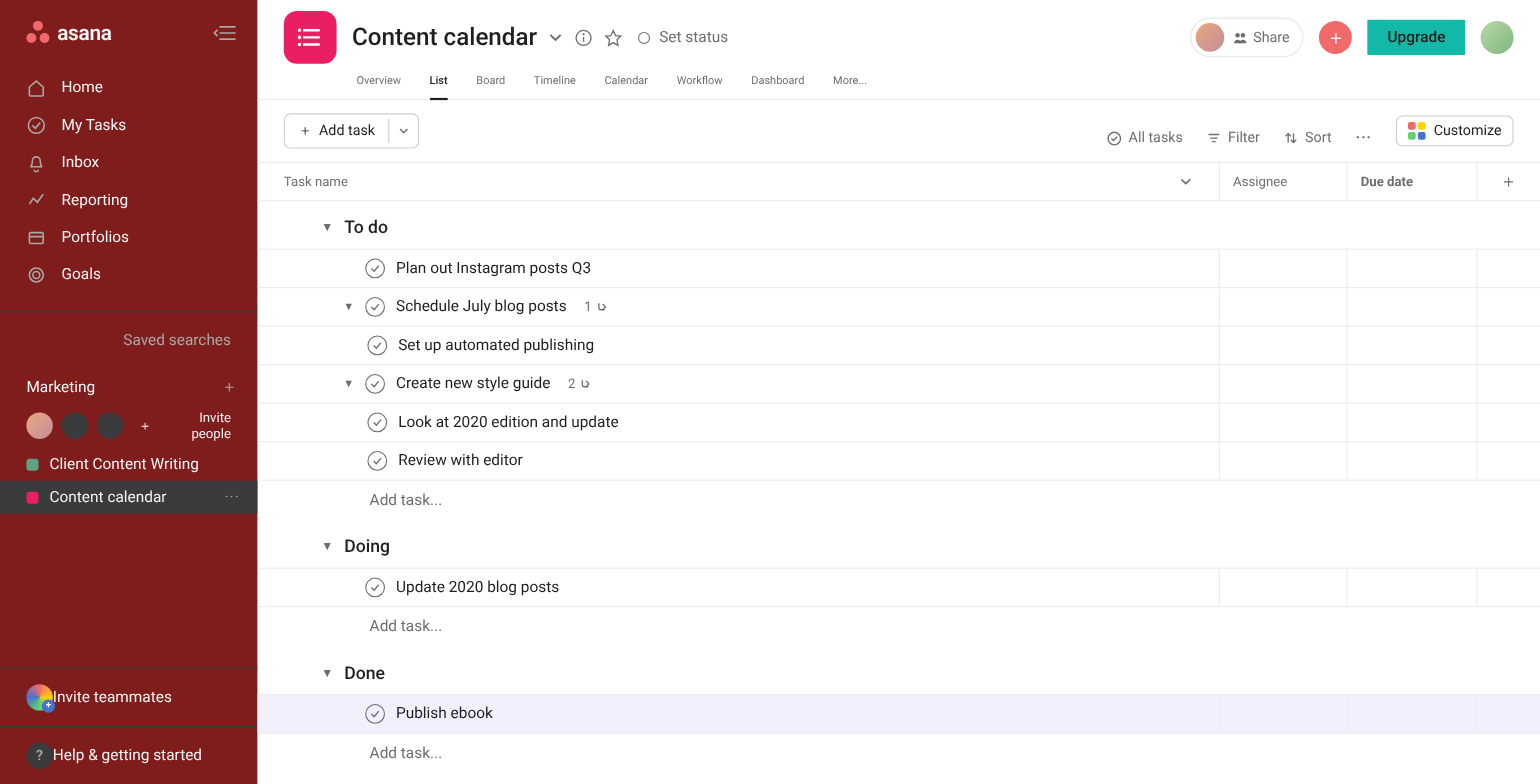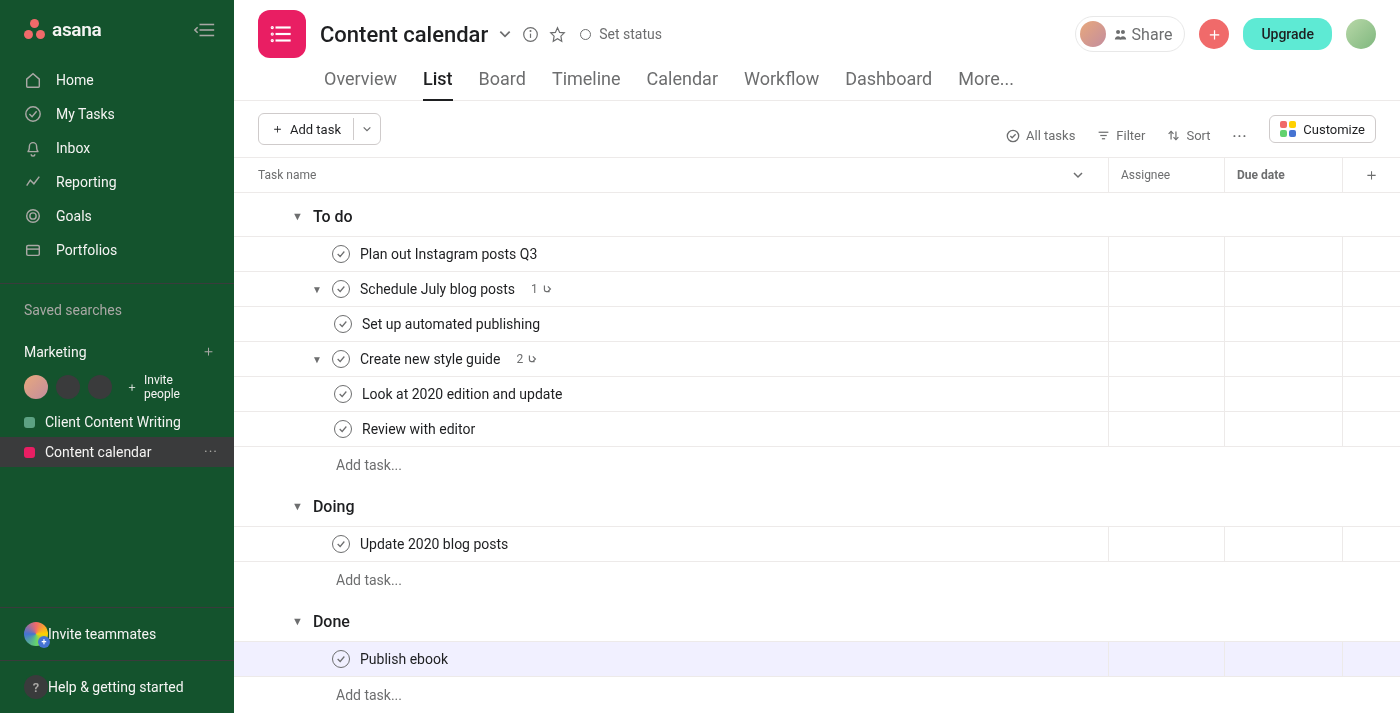--- a/index.html
+++ b/index.html
@@ -1,17 +1,17 @@
 <!DOCTYPE html>
 <html><head>
 <meta charset="utf-8">
 <style>
 * { box-sizing: border-box; margin: 0; padding: 0; }
 body { font-family: -apple-system, BlinkMacSystemFont, "Segoe UI", Roboto, sans-serif; font-size: 14px; color: #1e1f21; background: #fff; width: 1400px; height: 713px; overflow: hidden; display: flex; }
-.sidebar { width: 234px; background: #14532d; color: #f5f4f3; display: flex; flex-direction: column; flex-shrink: 0; }
+.sidebar { width: 234px; background: #7f1d1d; color: #f5f4f3; display: flex; flex-direction: column; flex-shrink: 0; text-align: right; }
 .sb-top { display: flex; align-items: center; justify-content: space-between; padding: 18px 18px 10px 24px; }
 .logo { display: flex; align-items: center; gap: 6px; }
 .logo-dots { position: relative; width: 22px; height: 22px; }
 .logo-dots span { position: absolute; width: 9px; height: 9px; background: #f06a6a; border-radius: 50%; }
 .logo-dots span:nth-child(1){ left:6px; top:0; }
 .logo-dots span:nth-child(2){ left:0; top:11px; }
 .logo-dots span:nth-child(3){ left:12px; top:11px; }
 .logo-text { font-weight: 600; font-size: 19px; letter-spacing: -0.3px; }
 .collapse-btn { color: #a9a8a5; cursor: pointer; }
 .nav { padding: 12px 0 16px; }
@@ -41,28 +41,28 @@
 .header { display:flex; align-items:center; padding:10px 24px 0 24px; gap:14px; }
 .proj-icon { width:48px; height:48px; background:#e91e63; border-radius:12px; display:flex; align-items:center; justify-content:center; }
 .proj-icon svg { color:#fff; }
 .title-row { display:flex; align-items:center; gap:10px; }
 .title { font-size:22px; font-weight:500; }
 .hi-ic { color:#6d6e6f; cursor:pointer; display:flex; align-items:center; }
 .status-pill { display:flex; align-items:center; gap:8px; color:#6d6e6f; cursor:pointer; margin-left:4px; }
 .status-pill .dot { width:11px; height:11px; border:1.5px solid #6d6e6f; border-radius:50%; }
 .header-right { margin-left:auto; display:flex; align-items:center; gap:14px; }
 .share-grp { display:flex; align-items:center; gap:8px; border:1px solid #e8e8e8; border-radius:18px; padding:4px 12px 4px 4px; cursor:pointer;}
-.share-lbl { display:flex; align-items:center; gap:5px; font-size:16px; color:#6d6e6f; }
+.share-lbl { display:flex; align-items:center; gap:5px; font-size:13px; color:#6d6e6f; }
 .search { display:flex; align-items:center; gap:8px; border:1px solid #cfcbcb; border-radius:18px; padding:7px 14px; width:140px; color:#6d6e6f; cursor:text;}
 .omni { width:30px; height:30px; border-radius:50%; background:#f06a6a; color:#fff; display:flex; align-items:center; justify-content:center; font-size:18px; cursor:pointer; }
-.upgrade { background:#5eead4; color:#1e1f21; border-radius:14px; padding:8px 18px; font-weight:500; cursor:pointer; }
+.upgrade { background:#14b8a6; color:#1e1f21; border-radius:1px; padding:8px 18px; font-weight:500; cursor:pointer; }
 .me-avatar { width:30px; height:30px; border-radius:50%; background:linear-gradient(135deg,#b8d8a8,#7fb77e); cursor:pointer; }
 
 .tabs { display:flex; gap:26px; padding:6px 24px 0 90px; border-bottom:1px solid #edeae9; }
-.tab { padding:4px 0 10px; color:#6d6e6f; cursor:pointer; font-size:18px; }
+.tab { padding:4px 0 10px; color:#6d6e6f; cursor:pointer; font-size:10px; }
 .tab.active { color:#1e1f21; font-weight:500; border-bottom:2px solid #1e1f21; margin-bottom:-1px; }
 
 .toolbar { display:flex; align-items:center; padding:12px 24px; gap:8px; border-bottom:1px solid #edeae9; }
 .add-task-btn { display:flex; align-items:center; border:1px solid #cfcbcb; border-radius:6px; overflow:hidden; }
 .add-task-btn .lbl { display:flex; align-items:center; gap:6px; padding:6px 12px; cursor:pointer; font-size:13px; }
 .add-task-btn .caret { border-left:1px solid #cfcbcb; padding:6px 8px; cursor:pointer; color:#6d6e6f; }
 .tb-right { margin-left:auto; display:flex; align-items:flex-end; gap:22px; color:#6d6e6f; font-size:13px; }
 .tb-item { display:flex; align-items:center; gap:6px; cursor:pointer; }
 .tb-item.dots { letter-spacing:1px; font-weight:bold;}
 .customize { display:flex; align-items:center; gap:7px; border:1px solid #cfcbcb; border-radius:6px; padding:5px 10px; cursor:pointer; color:#1e1f21; }
@@ -148,34 +148,34 @@
         <span class="ic">
           <svg width="18" height="18" viewBox="0 0 20 20" fill="none" stroke="currentColor" stroke-width="1.6">
             <polyline points="3,14 7,8 11,12 17,4"></polyline>
           </svg>
         </span>
         <span>Reporting</span>
       </div>
       <div class="nav-item">
         <span class="ic">
           <svg width="18" height="18" viewBox="0 0 20 20" fill="none" stroke="currentColor" stroke-width="1.6">
+            <rect x="3" y="5" width="14" height="11" rx="1.5"></rect>
+            <line x1="3" y1="9" x2="17" y2="9"></line>
+          </svg>
+        </span>
+        <span>Portfolios</span>
+      </div>
+      <div class="nav-item">
+        <span class="ic">
+          <svg width="18" height="18" viewBox="0 0 20 20" fill="none" stroke="currentColor" stroke-width="1.6">
             <circle cx="10" cy="10" r="7"></circle>
             <circle cx="10" cy="10" r="3.5"></circle>
           </svg>
         </span>
         <span>Goals</span>
-      </div>
-      <div class="nav-item">
-        <span class="ic">
-          <svg width="18" height="18" viewBox="0 0 20 20" fill="none" stroke="currentColor" stroke-width="1.6">
-            <rect x="3" y="5" width="14" height="11" rx="1.5"></rect>
-            <line x1="3" y1="9" x2="17" y2="9"></line>
-          </svg>
-        </span>
-        <span>Portfolios</span>
       </div>
     </nav>
   <div class="section-lbl">Saved searches</div>
   <div class="team-header">
     <span>Marketing</span>
     <span class="plus">＋</span>
   </div>
   <div class="team-row">
     <div class="avatar sm"></div>
     <div class="avatar sm dark"></div>

